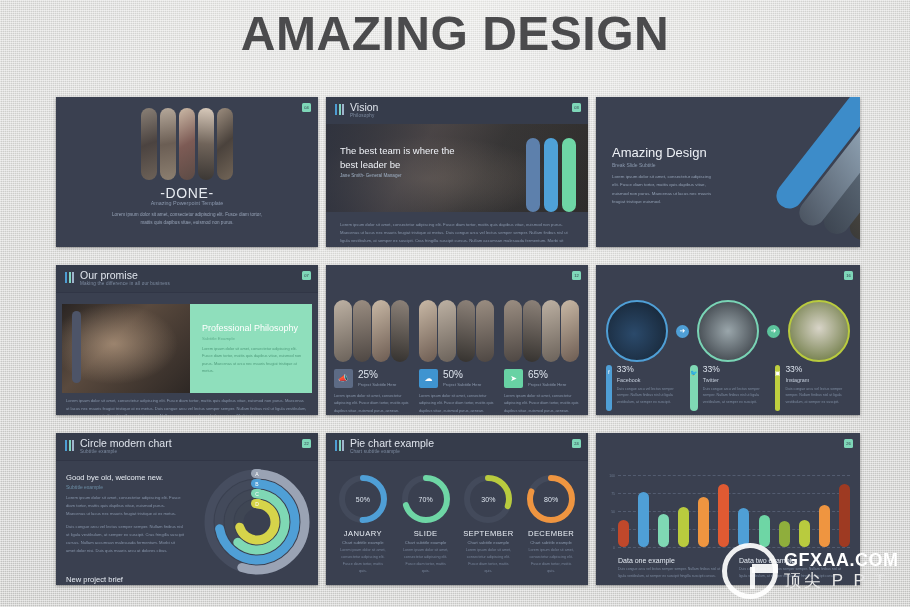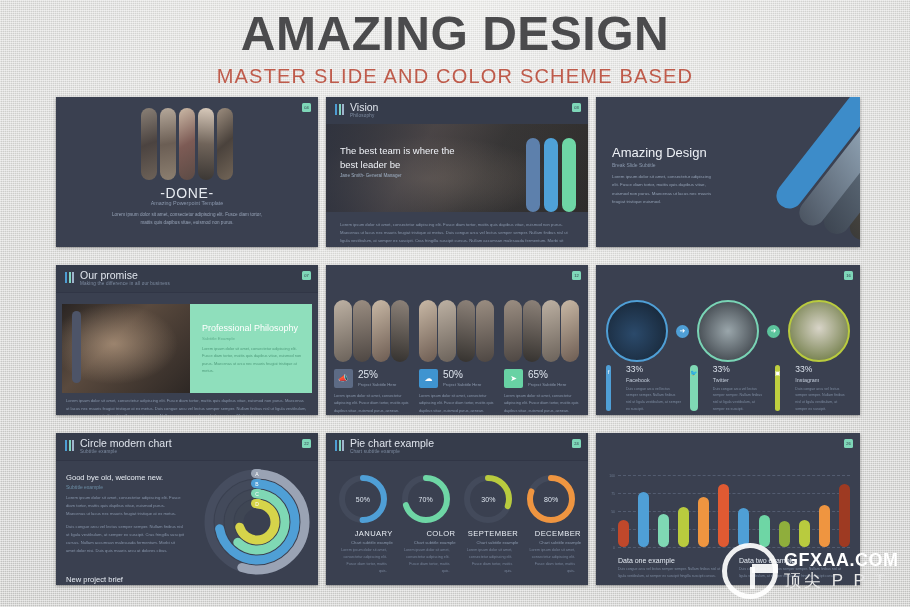--- a/index.html
+++ b/index.html
@@ -190,21 +190,21 @@
   .s6 .cir{width:58px;height:58px;border-radius:50%;border:2px solid #4f9fd6;background-size:cover;}
   .s6 .c1{background:radial-gradient(circle at 45% 55%,#2b4a6b,#14202e);border-color:#4f9fd6;}
   .s6 .c2{background:radial-gradient(circle at 50% 50%,#9aa6ab,#2c3138);border-color:#79d4b5;}
   .s6 .c3{background:radial-gradient(circle at 50% 45%,#d8d4c8,#5c6b2e);border-color:#b9cb3e;}
   .s6 .arr{
     width:13px;height:13px;border-radius:50%;display:flex;align-items:center;
     justify-content:center;font-size:7px;color:#fff;background:#4f9fd6;
   }
   .s6 .arr2{background:#5cc39c;}
   .s6 .stats{position:absolute;left:10px;right:10px;top:100px;display:flex;gap:9px;}
-  .s6 .st{flex:1;display:flex;gap:15px;}
+  .s6 .st{flex:1;display:flex;gap:5px;}
   .s6 .pill{width:15px;height:42px;border-radius:8px;display:flex;justify-content:center;padding-top:4px;color:#fff;font-size:6px;}
   .s6 .pb{background:#4f9fd6;}
   .s6 .pg{background:#7fd8b4;}
   .s6 .py{background:#bfcf3f;}
   .s6 .sp{font-size:8.5px;color:#dde4ee;line-height:1;}
   .s6 .sn{font-size:5.4px;color:#c4cddb;margin-top:3px;}
   .s6 .sx{font-size:3.6px;color:#7e8ca1;margin-top:3px;line-height:1.9;}
 
   
   .s7 .lcol{position:absolute;left:10px;top:40px;width:118px;}
@@ -212,21 +212,21 @@
   .s7 .sub3{font-size:5px;color:#6d8ea5;margin-top:2px;}
   .s7 .tx{font-size:4.2px;line-height:1.95;color:#8795aa;margin-top:4px;}
   .s7 .chart{position:absolute;right:6px;top:34px;width:110px;height:110px;}
   .s7 .lab{
     position:absolute;display:flex;align-items:center;justify-content:center;
     width:12px;height:9px;border-radius:4.5px;font-size:5px;color:#fff;
   }
 
   
   .s8 .donuts{position:absolute;left:7px;right:7px;top:40px;display:flex;gap:3px;}
-  .s8 .dn{flex:1;text-align:right;}
+  .s8 .dn{flex:1;text-align:center;}
   .s8 .ring{position:relative;width:52px;height:52px;margin:0 auto;}
   .s8 .ring b{
     position:absolute;inset:0;display:flex;align-items:center;justify-content:center;
     font-size:7px;color:#dde4ee;font-weight:normal;
   }
   .s8 .mn{margin-top:4px;font-size:7.6px;color:#e9eef5;letter-spacing:.4px;}
   .s8 .ms{margin-top:2px;font-size:4.2px;color:#8a98ad;}
   .s8 .mb{margin-top:2px;font-size:3.7px;line-height:1.9;color:#77849a;padding:0 6px;}
 
   
@@ -258,21 +258,20 @@
   .wm .wt{font-size:18px;font-weight:bold;color:#fff;letter-spacing:.5px;line-height:1.15;}
   .wm .wt2{font-size:17px;color:#e8e8e8;letter-spacing:3px;line-height:1.3;}
 </style>
 </head>
 <body>
 
 <div class="noise"></div>
 
 <div class="hero">
   <h1>AMAZING DESIGN</h1>
-  <h2>MASTER SLIDE AND COLOR SCHEME BASED</h2>
 </div>
 
 <div class="grid">
 
   <div class="slide s1">
     <div class="badge">04</div>
     <div class="pills">
       <span class="p-a"></span>
       <span class="p-b"></span>
       <span class="p-c"></span>
@@ -499,21 +498,21 @@
       <div class="dn">
         <div class="ring">
           <svg viewBox="0 0 52 52" width="52" height="52">
             <circle cx="26" cy="26" r="21" fill="none" stroke="#434a5b" stroke-width="6"></circle>
             <g transform="rotate(-90 26 26)">
                 <circle cx="26" cy="26" r="21" fill="none" stroke="#6ed6a5" stroke-width="6" stroke-linecap="round" stroke-dasharray="92 132"></circle>
               </g>
           </svg>
           <b>70%</b>
         </div>
-        <div class="mn">COLOR</div>
+        <div class="mn">SLIDE</div>
         <div class="ms">Chart subtitle example</div>
         <div class="mb">Lorem ipsum dolor sit amet, consectetur adipiscing elit. Fusce diam tortor, mattis quis.</div>
       </div>
       <div class="dn">
         <div class="ring">
           <svg viewBox="0 0 52 52" width="52" height="52">
             <circle cx="26" cy="26" r="21" fill="none" stroke="#434a5b" stroke-width="6"></circle>
             <g transform="rotate(-90 26 26)">
                 <circle cx="26" cy="26" r="21" fill="none" stroke="#b9cb3e" stroke-width="6" stroke-linecap="round" stroke-dasharray="40 132"></circle>
               </g>

